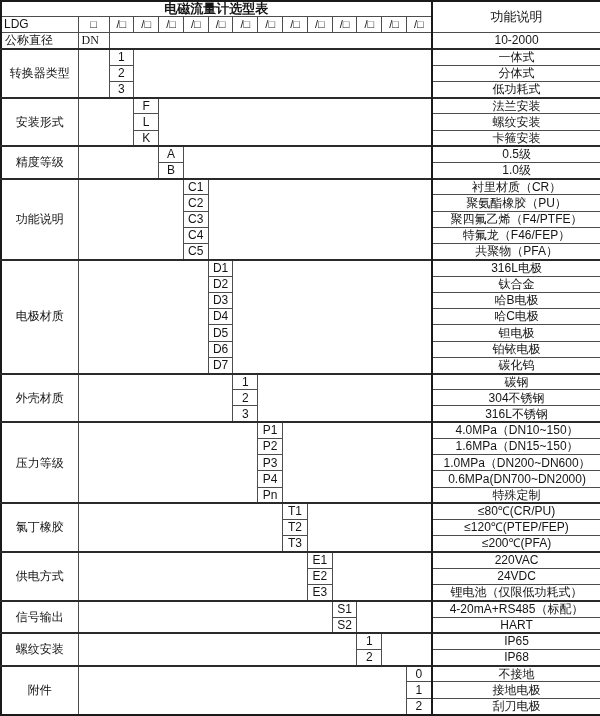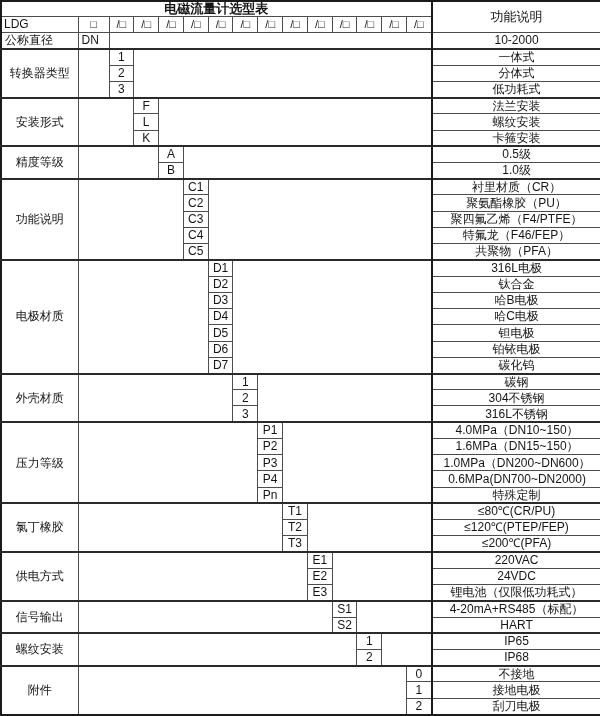--- a/index.html
+++ b/index.html
@@ -24,21 +24,21 @@
     overflow: hidden;
     white-space: nowrap;
     line-height: 1.05;
     height: 16px;
   }
   td.title   { font-weight: bold; font-size: 13px; height: 15px; margin-left: 30px; }
   td.rhead   { font-size: 13px; }
   td.thickL  { border-left: 2px solid #1a1a1a; }
   td.gb      { border-top: 2px solid #2a2a2a; }
   td.ldg     { text-align: left; padding-left: 2px; }
-  td.leftpad { text-align: left; padding-left: 3px; }
+  td.leftpad { text-align: left; padding-left: 3px; font-family: Liberation Serif, serif; }
   td.dleft   { text-align: center; padding-left: 2px; }
   td.slot    { font-size: 11px; padding: 0; }
 </style>
 </head>
 <body>
 
 <table class="sel">
   <colgroup>
     <col class="c-cat">
     <col class="c-base">

